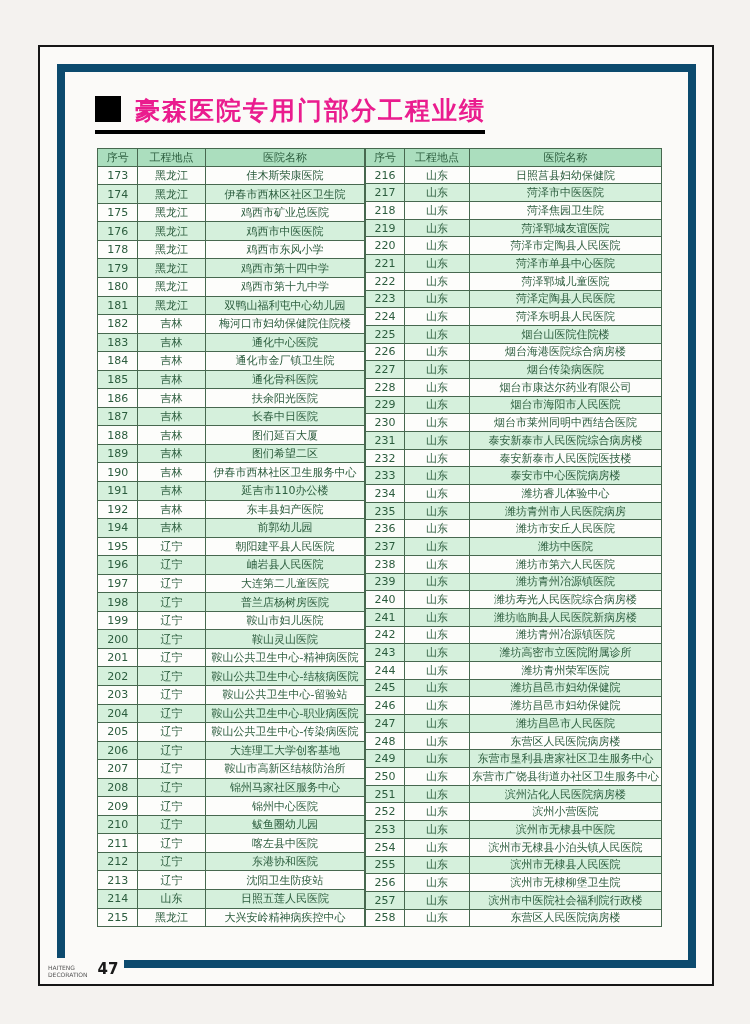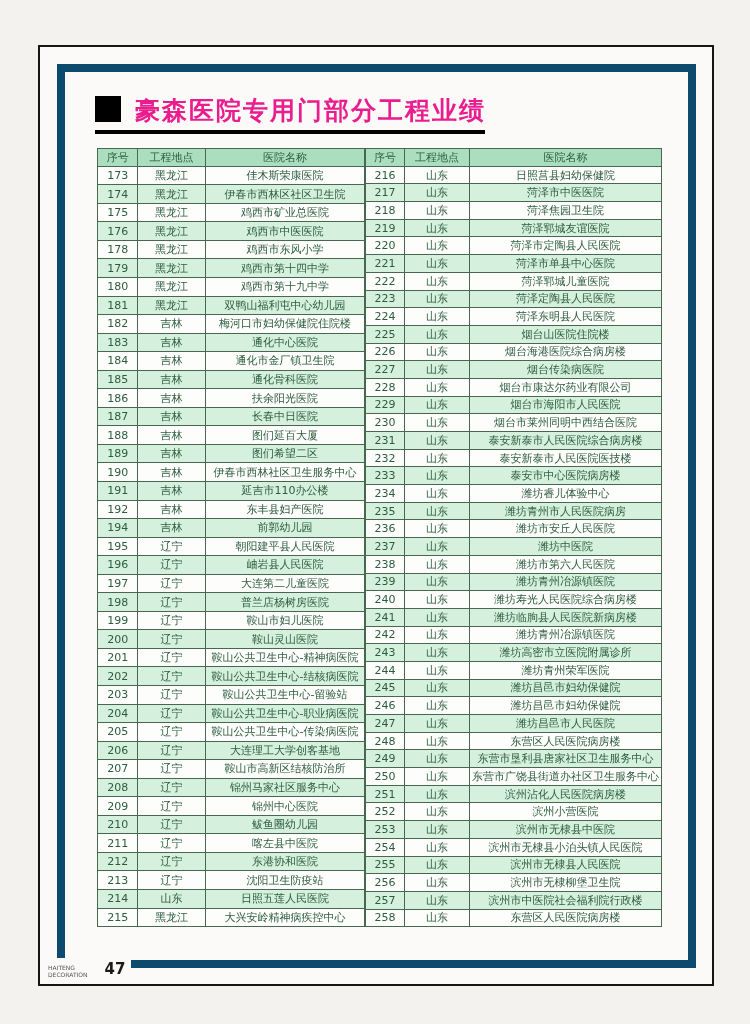--- a/index.html
+++ b/index.html
@@ -89,21 +89,21 @@
   .brand-text {
     font-size: 6px;
     color: #555;
     line-height: 1.2;
     text-transform: uppercase;
   }
   .page-number {
     font-size: 15px;
     font-weight: bold;
     color: #1a1a1a;
-    margin-left: 17px;
+    margin-left: 10px;
   }
 </style>
 </head>
 <body>
 
 <div class="outer-frame">
   <div class="inner-frame">
     <div class="content">
 
       <div class="title-block">

